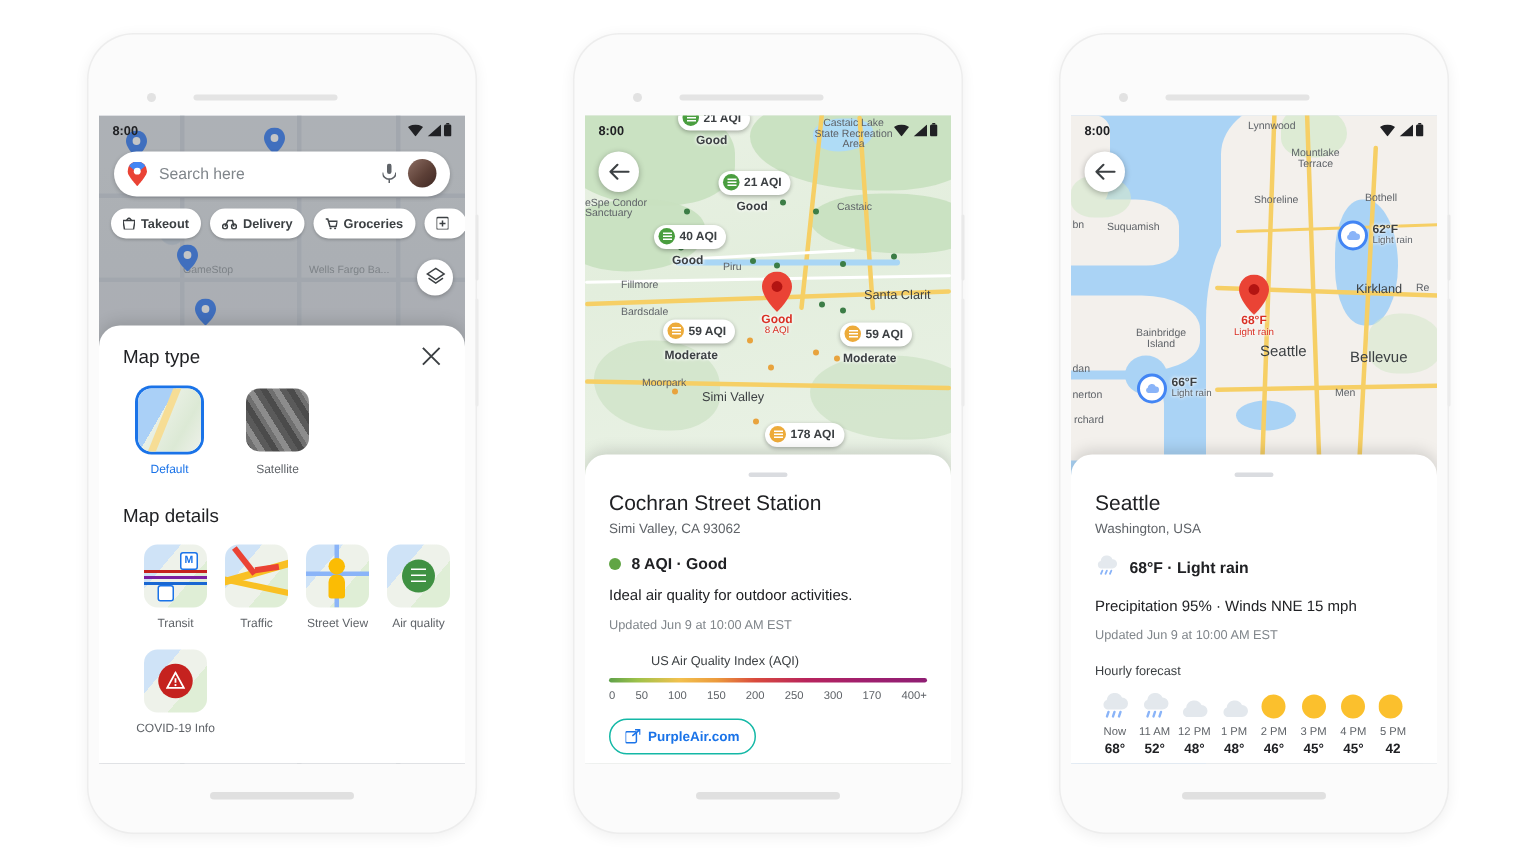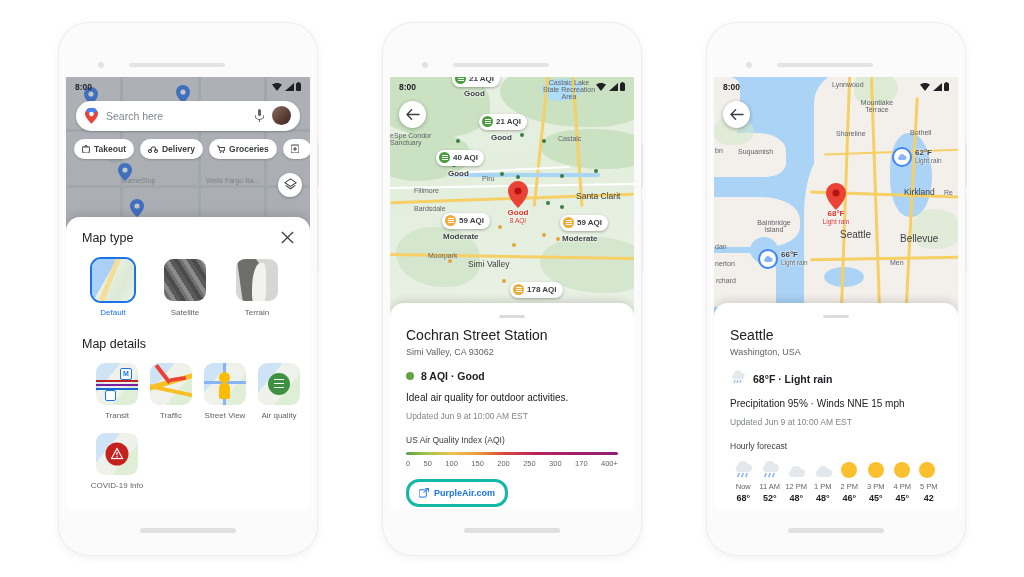--- a/index.html
+++ b/index.html
@@ -139,26 +139,26 @@
     box-shadow:0 -2px 10px rgba(0,0,0,.15);padding:12px 16px 0;box-sizing:border-box;
   }
   .drag{width:26px;height:3px;border-radius:2px;background:#dadce0;margin:0 auto 9px;}
   .card-title{font-size:14px;color:#202124;}
   .card-sub{font-size:9px;color:#5f6368;margin-top:4px;}
   .row-main{display:flex;align-items:center;gap:7px;margin-top:13px;}
   .row-main .txt{font-size:10.5px;font-weight:bold;color:#202124;}
   .dot-good{width:8px;height:8px;border-radius:50%;background:#61a545;}
   .card-desc{font-size:10px;color:#202124;margin-top:10px;}
   .card-upd{font-size:8.5px;color:#80868b;margin-top:8px;}
-  .aqi-scale-lbl{font-size:8.5px;color:#3c4043;margin-top:14px;}
+  .aqi-scale-lbl{font-size:8.5px;color:#3c4043;margin-top:14px;margin-left:28px;}
   .aqi-bar{height:3px;border-radius:2px;margin-top:7px;
     background:linear-gradient(90deg,#5fa14a 0%,#9ec24a 9%,#f2c14e 22%,#ec9a3c 34%,#d94a3d 46%,#b8245c 62%,#a01f6e 80%,#8f1e73 100%);}
   .aqi-ticks{display:flex;justify-content:space-between;margin-top:4px;font-size:7.5px;color:#5f6368;}
   .link-btn{margin-top:11px;display:inline-flex;align-items:center;gap:5px;height:22px;padding:0 10px;
-    border:3px solid #14b8a6;border-radius:13px;font-size:9px;color:#1a73e8;font-weight:bold;background:#fff;}
+    border:1px solid #14b8a6;border-radius:13px;font-size:9px;color:#1a73e8;font-weight:bold;background:#fff;}
 
   
   .map3{background:#aad3f5;}
   .land{position:absolute;background:#f3f0ec;}
   .green3{position:absolute;background:#d3e8cb;border-radius:44% 56% 50% 40%;}
   .wthr-pill{position:absolute;display:flex;align-items:center;gap:3px;}
   .wthr-ico{width:16px;height:16px;border-radius:50%;background:#fff;border:2px solid #4285f4;
      display:flex;align-items:center;justify-content:center;}
   .wthr-txt{font-size:8px;font-weight:bold;color:#3c4043;line-height:1.1;text-shadow:0 0 2px #fff,0 0 3px #fff;}
   .wthr-txt small{display:block;font-size:6.5px;font-weight:normal;color:#5f6368;}
@@ -293,24 +293,20 @@
 
         <div class="maptype-row">
           <div class="mt sel">
             <div class="thumb th-default"></div>
             <div class="lbl">Default</div>
           </div>
           <div class="mt">
             <div class="thumb th-sat"></div>
             <div class="lbl">Satellite</div>
           </div>
-          <div class="mt">
-            <div class="thumb th-terr"></div>
-            <div class="lbl">Terrain</div>
-          </div>
         </div>
 
         <div class="sec-title">Map details</div>
 
         <div class="details-grid">
           <div class="dt">
             <div class="thumb">
               <div style="position:absolute;left:0;right:0;top:17px;height:2px;background:#c5221f"></div>
               <div style="position:absolute;left:0;right:0;top:21px;height:2px;background:#7b1fa2"></div>
               <div style="position:absolute;left:0;right:0;top:25px;height:2px;background:#1967d2"></div>

